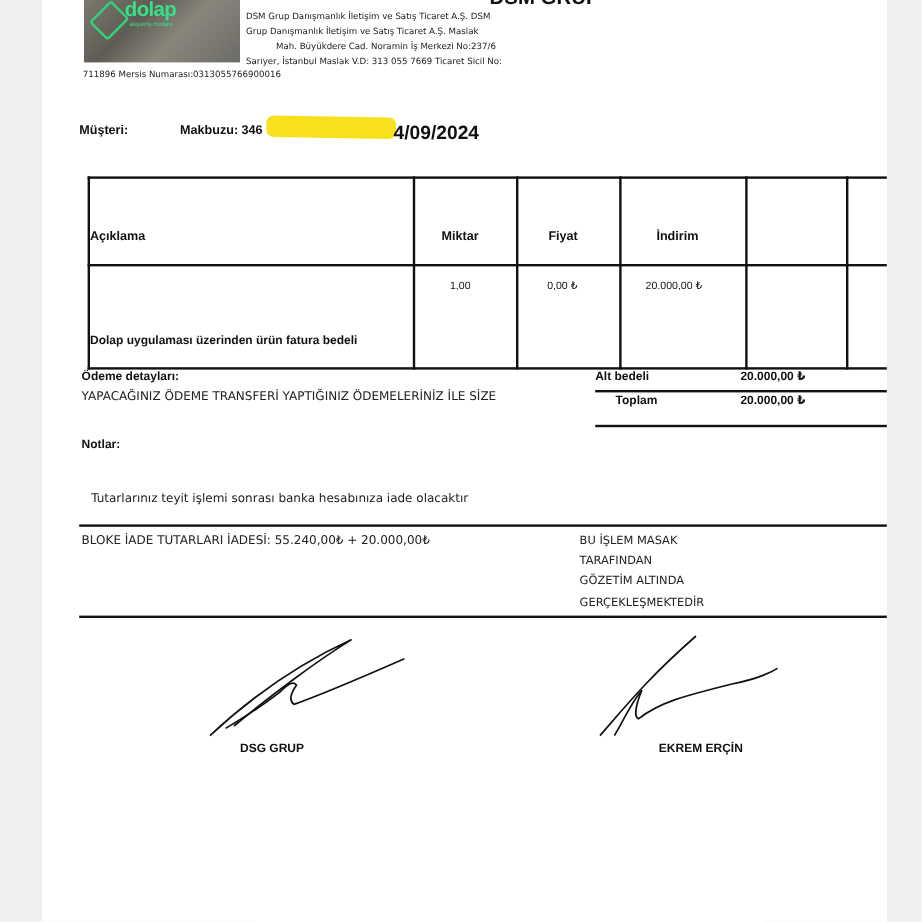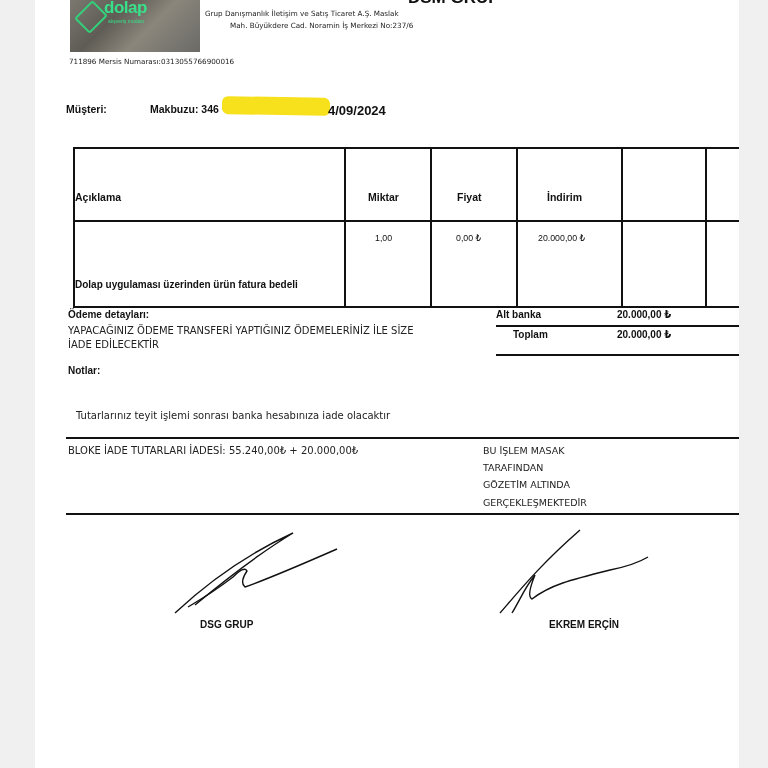--- a/index.html
+++ b/index.html
@@ -49,21 +49,21 @@
     }
     .receipt {
       position: absolute; left: 150px; top: 103px; font-size: 10.5px; font-weight: bold;
       white-space: nowrap;
     }
     .redact {
       position: absolute; left: 222px; top: 97px; width: 108px; height: 18px;
       background: #f7e01c; border-radius: 6px; transform: rotate(1deg);
     }
     .receipt-date {
-      position: absolute; left: 328px; top: 103px; font-size: 13px; font-weight: bold;
+      position: absolute; left: 328px; top: 103px; font-size: 16px; font-weight: bold;
     }
     
     .hline { position: absolute; height: 2px; background: #111; }
     .vline { position: absolute; width: 2px; background: #111; }
     .th {
       position: absolute; font-size: 10.5px; font-weight: bold; top: 191px;
     }
     .td { position: absolute; font-size: 8.8px; top: 233px; }
     .desc {
       position: absolute; left: 75px; top: 279px; font-size: 10px; font-weight: bold;
@@ -90,22 +90,24 @@
 
 <div class="page"></div>
 
 <div class="logo">
   <div class="logo-mark"></div>
   <div class="logo-text">dolap</div>
   <div class="logo-sub">alışveriş modası</div>
 </div>
 <div class="company-title">DSM GRUP</div>
 <div class="company-info">
+  <div>DSM Grup Danışmanlık İletişim ve Satış Ticaret A.Ş. DSM</div>
   <div>Grup Danışmanlık İletişim ve Satış Ticaret A.Ş. Maslak</div>
   <div class="indent">Mah. Büyükdere Cad. Noramin İş Merkezi No:237/6</div>
+  <div>Sarıyer, İstanbul Maslak V.D: 313 055 7669 Ticaret Sicil   No:</div>
 </div>
 <div class="company-reg">711896 Mersis Numarası:0313055766900016</div>
 
 <div class="customer-label">Müşteri:</div>
 <div class="receipt">Makbuzu: 346</div>
 <div class="redact"></div>
 <div class="receipt-date">4/09/2024</div>
 
 <div>
   <div class="hline" style="left:73px; top:147px; width:666px;"></div>
@@ -127,24 +129,23 @@
     <div class="td" style="left:375px;text-align:center;">1,00</div>
     <div class="td" style="left:456px;">0,00 ₺</div>
     <div class="td" style="left:538px;">20.000,00 ₺</div>
     <div class="desc">Dolap uygulaması üzerinden ürün fatura bedeli</div>
   </div>
 </div>
 
 <div class="section-label" style="left:68px; top:309px;">Ödeme detayları:</div>
 <div class="body-text" style="left:68px; top:324px;">
   <div>YAPACAĞINIZ ÖDEME TRANSFERİ YAPTIĞINIZ ÖDEMELERİNİZ  İLE SİZE</div>
-  <div>İADE EDİLECEKTİR</div>
 </div>
 
-<div class="totals-label" style="left:496px; top:309px;">Alt banka</div>
+<div class="totals-label" style="left:496px; top:309px;">Alt bedeli</div>
 <div class="totals-val" style="left:617px; top:309px;">20.000,00 ₺</div>
 <div class="hline" style="left:496px; top:325px; width:243px;"></div>
 <div class="totals-label" style="left:513px; top:329px;">Toplam</div>
 <div class="totals-val" style="left:617px; top:329px;">20.000,00 ₺</div>
 <div class="hline" style="left:496px; top:354px; width:243px;"></div>
 
 <div class="section-label" style="left:68px; top:365px;">Notlar:</div>
 <div class="body-text" style="left:76px; top:381px;margin-top:28px;">Tutarlarınız teyit işlemi sonrası banka hesabınıza iade olacaktır</div>
 
 <div class="hline" style="left:66px; top:437px; width:673px;"></div>

